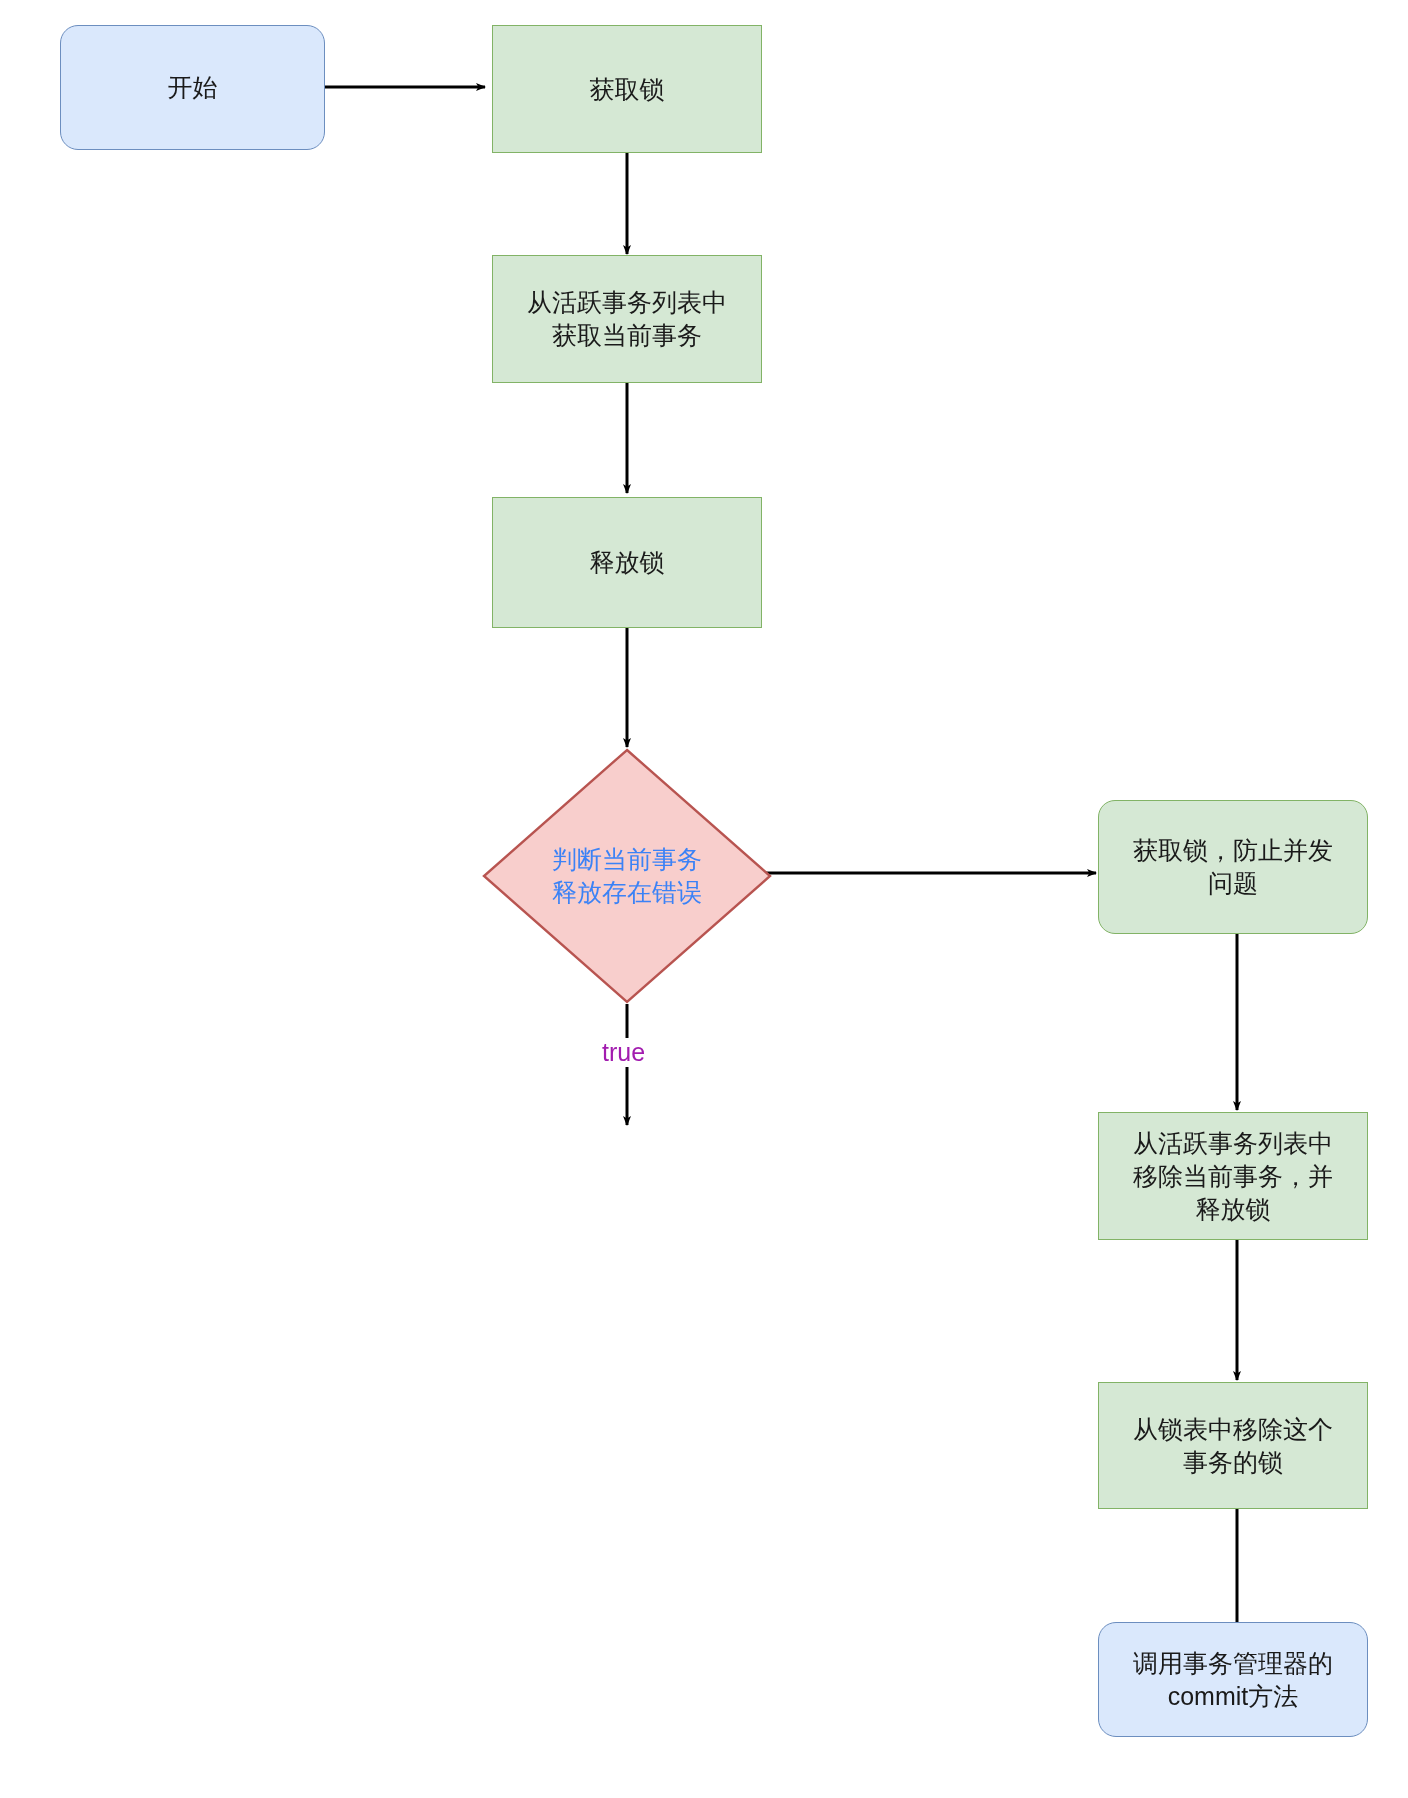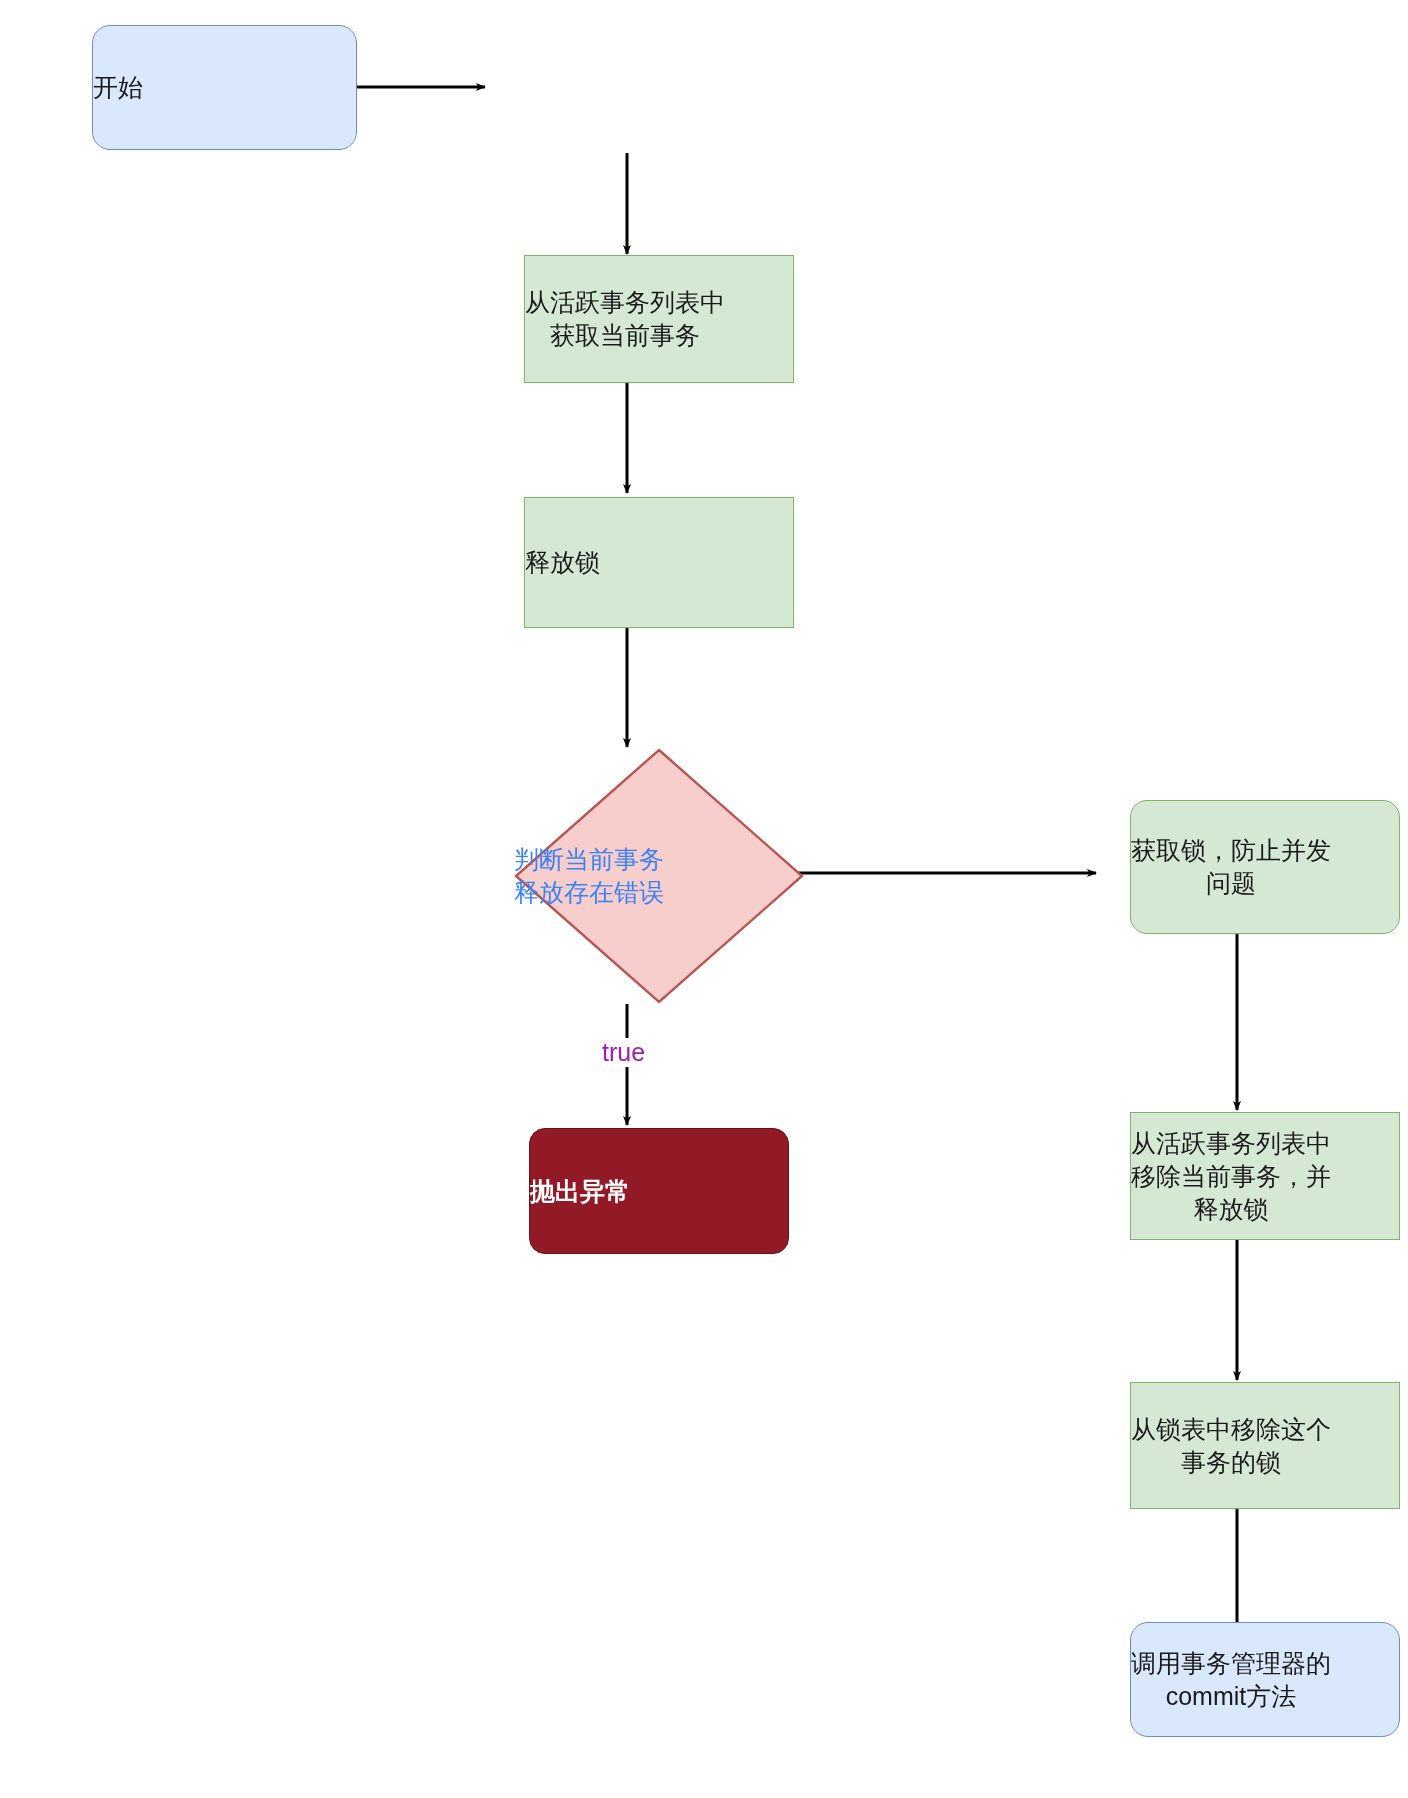--- a/index.html
+++ b/index.html
@@ -15,28 +15,27 @@
     width: 1408px;
     height: 1798px;
     background: #ffffff;
     overflow: hidden;
   }
   .node {
     position: absolute;
     box-sizing: border-box;
     display: flex;
     align-items: center;
-    justify-content: flex-start;
+    justify-content: center;
     text-align: center;
     line-height: 1.32;
     font-size: 25px;
     color: #1a1a1a;
     white-space: pre-line;
     z-index: 3;
-    margin-left: 32px;
   }
   .node-process {
     background: #d5e8d4;
     border: 1.6px solid #82b366;
   }
   .node-terminator {
     background: #dae8fc;
     border: 1.6px solid #6c8ebf;
     border-radius: 18px;
   }
@@ -114,43 +113,43 @@
 
     <line x1="1237" y1="1239" x2="1237" y2="1380" stroke="#000000" stroke-width="3" marker-end="url(#arrowhead)"></line>
 
     <line x1="1237" y1="1508" x2="1237" y2="1675" stroke="#000000" stroke-width="3" marker-end="url(#arrowhead)"></line>
   </svg>
 
   <div class="node node-terminator" style="left:60px; top:25px; width:265px; height:125px;">
     <span>开始</span>
   </div>
 
+  <div class="node node-process" style="left:492px; top:25px; width:270px; height:128px;">
+    <span>获取锁</span>
+  </div>
 
   <div class="node node-process" style="left:492px; top:255px; width:270px; height:128px;">
     <span>从活跃事务列表中
 获取当前事务</span>
   </div>
 
   <div class="node node-process" style="left:492px; top:497px; width:270px; height:131px;">
     <span>释放锁</span>
   </div>
 
   <div class="node node-decision" style="left:482px; top:748px; width:290px; height:256px;">
     <svg class="decision-shape" viewBox="0 0 290 256" preserveAspectRatio="none" xmlns="http://www.w3.org/2000/svg">
       <polygon points="145,2 288,128 145,254 2,128" fill="#f8cecc" stroke="#b85450" stroke-width="2.4"></polygon>
     </svg>
     <span class="decision-label">判断当前事务
 释放存在错误</span>
   </div>
 
   <div class="edge-label" style="left:598px; top:1038px;">true</div>
 
-  <div class="node node-error" style="left:497px; top:1128px; width:260px; height:126px;">
-    <span>抛出异常</span>
-  </div>
 
   <div class="node node-process" style="left:1098px; top:800px; width:270px; height:134px;border-radius:17px;">
     <span>获取锁，防止并发
 问题</span>
   </div>
 
   <div class="node node-process" style="left:1098px; top:1112px; width:270px; height:128px;">
     <span>从活跃事务列表中
 移除当前事务，并
 释放锁</span>

